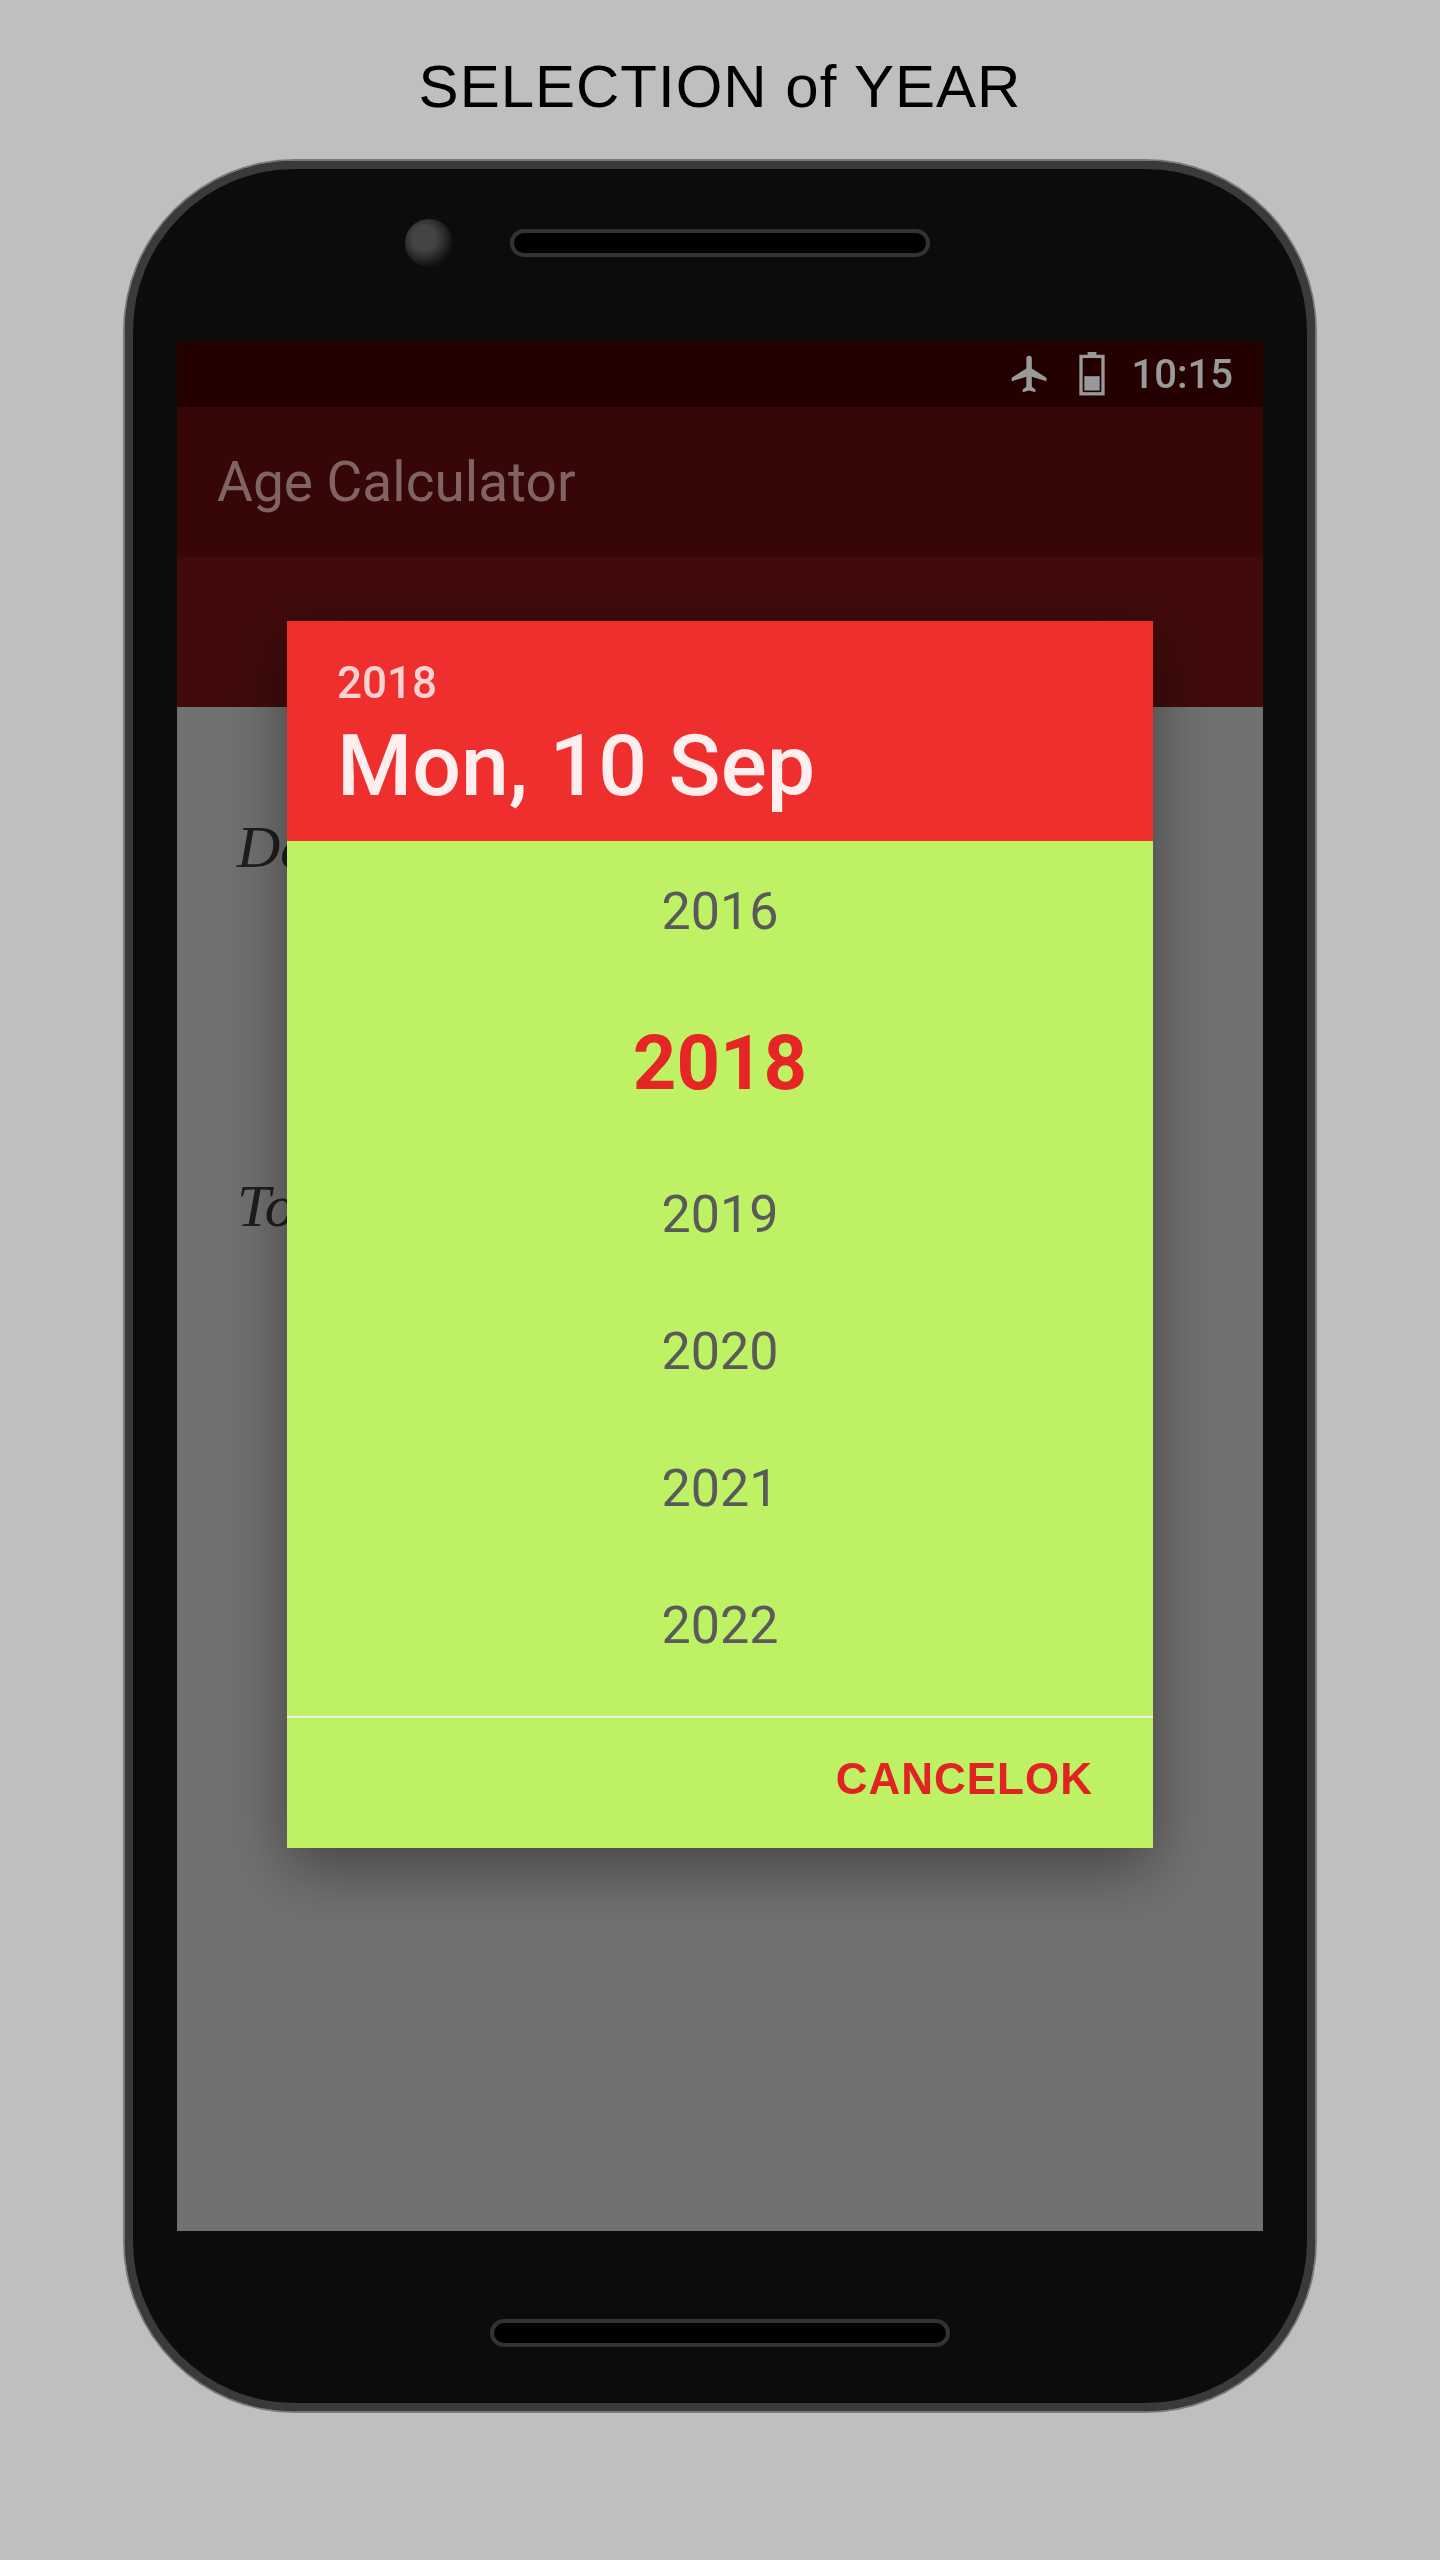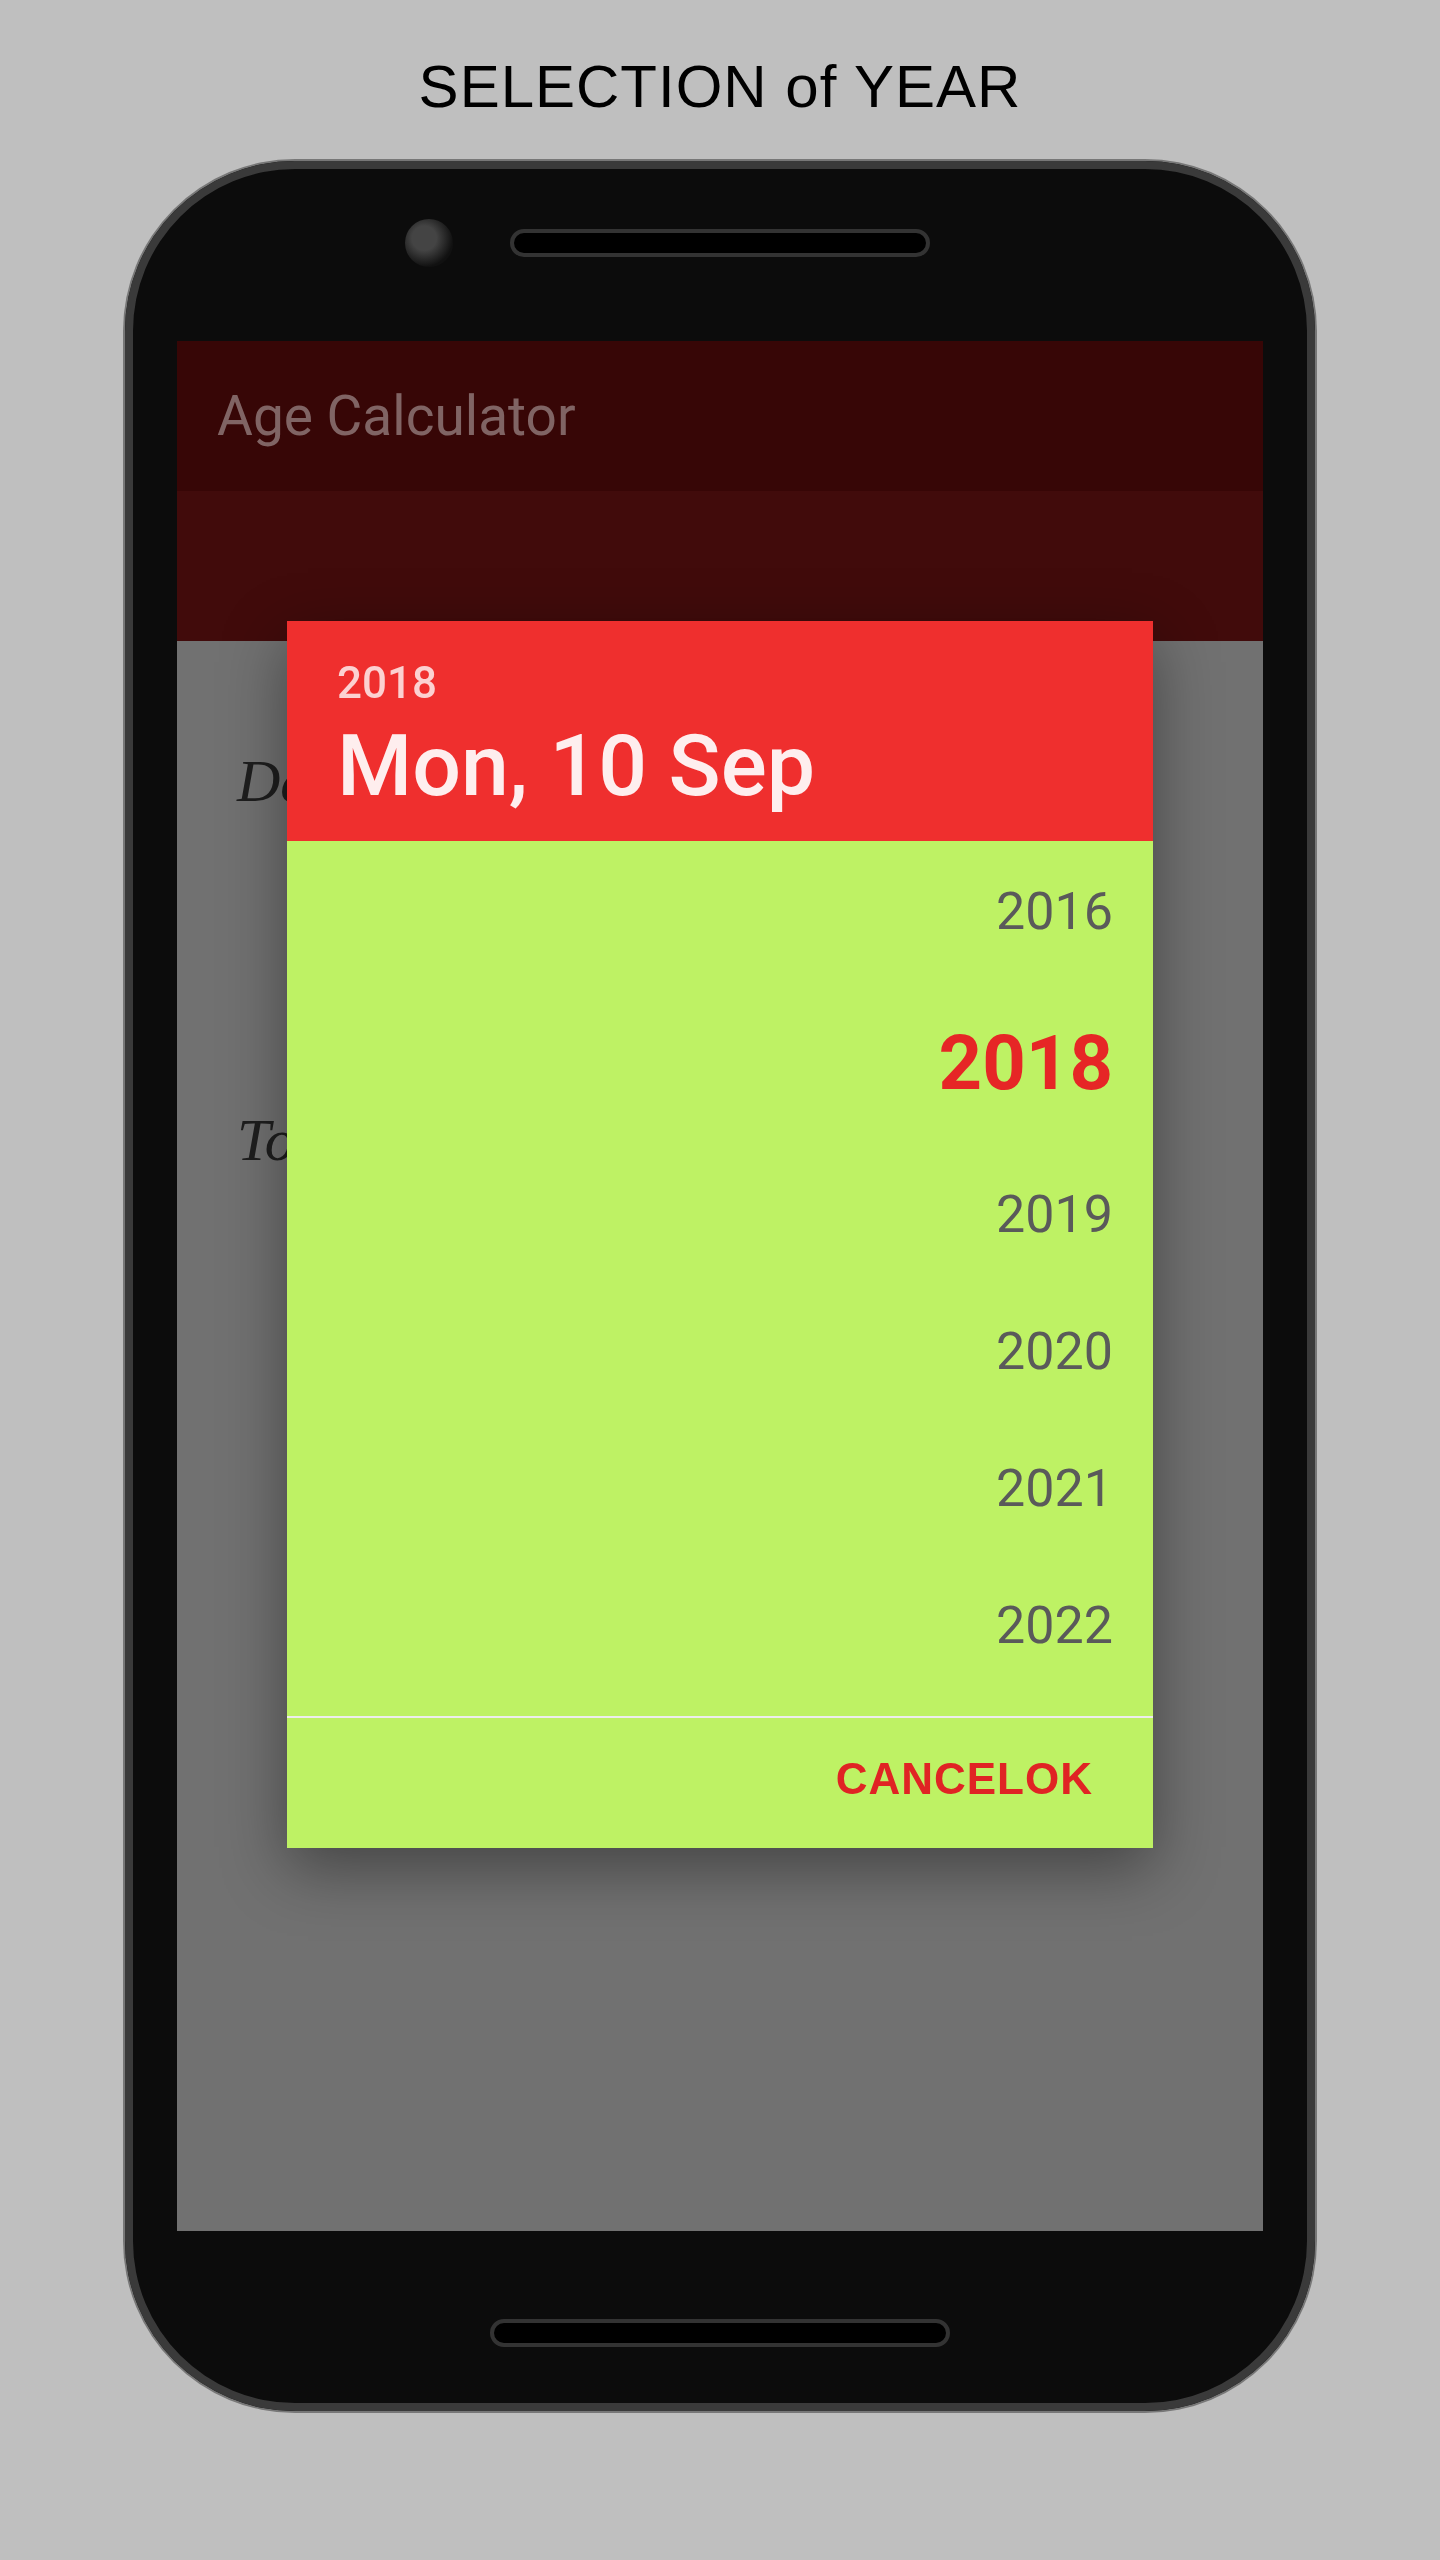--- a/index.html
+++ b/index.html
@@ -127,21 +127,21 @@
     color: rgba(255,255,255,0.92);
     font-size: 86px;
     font-weight: 500;
     line-height: 1.05;
     margin-top: 12px;
   }
   .year-list {
     flex: 0 0 auto;
     display: flex;
     flex-direction: column;
-    align-items: flex-end;
+    align-items: center;
     padding: 20px 0 40px 0;
     gap: 36px;
   }
   .year-item {
     font-size: 52px;
     color: #5a5a5a;
     padding: 20px 40px;
   }
   .year-item.selected {
     color: #e62626;
@@ -173,20 +173,35 @@
   <div class="phone-top">
       <div class="speaker-top"></div>
     </div>
   <div class="camera"></div>
   <div class="phone-bottom">
       <div class="speaker-bottom"></div>
     </div>
 
   <div class="screen">
 
+    <div class="status-bar">
+      <span class="icon">
+        <svg width="44" height="44" viewBox="0 0 24 24" fill="#fff">
+            <path d="M21 16v-2l-8-5V3.5a1.5 1.5 0 0 0-3 0V9l-8 5v2l8-2.5V19l-2 1.5V22l3.5-1 3.5 1v-1.5L13 19v-5.5l8 2.5z"></path>
+          </svg>
+      </span>
+      <span class="icon">
+        <svg width="28" height="44" viewBox="0 0 12 20" fill="#fff">
+            <rect x="1" y="2" width="10" height="17" stroke="#fff" stroke-width="1.5" fill="none"></rect>
+            <rect x="4" y="0" width="4" height="2"></rect>
+            <rect x="2.5" y="11" width="7" height="6.5"></rect>
+          </svg>
+      </span>
+      <span>10:15</span>
+    </div>
 
     <div class="appbar">
       <div class="appbar-title">Age Calculator</div>
     </div>
     <div class="red-strip"></div>
 
     <div class="body-area">
       <div class="bg-label-1">Da</div>
       <div class="bg-label-2">To</div>
       <div class="red-pill"></div>

